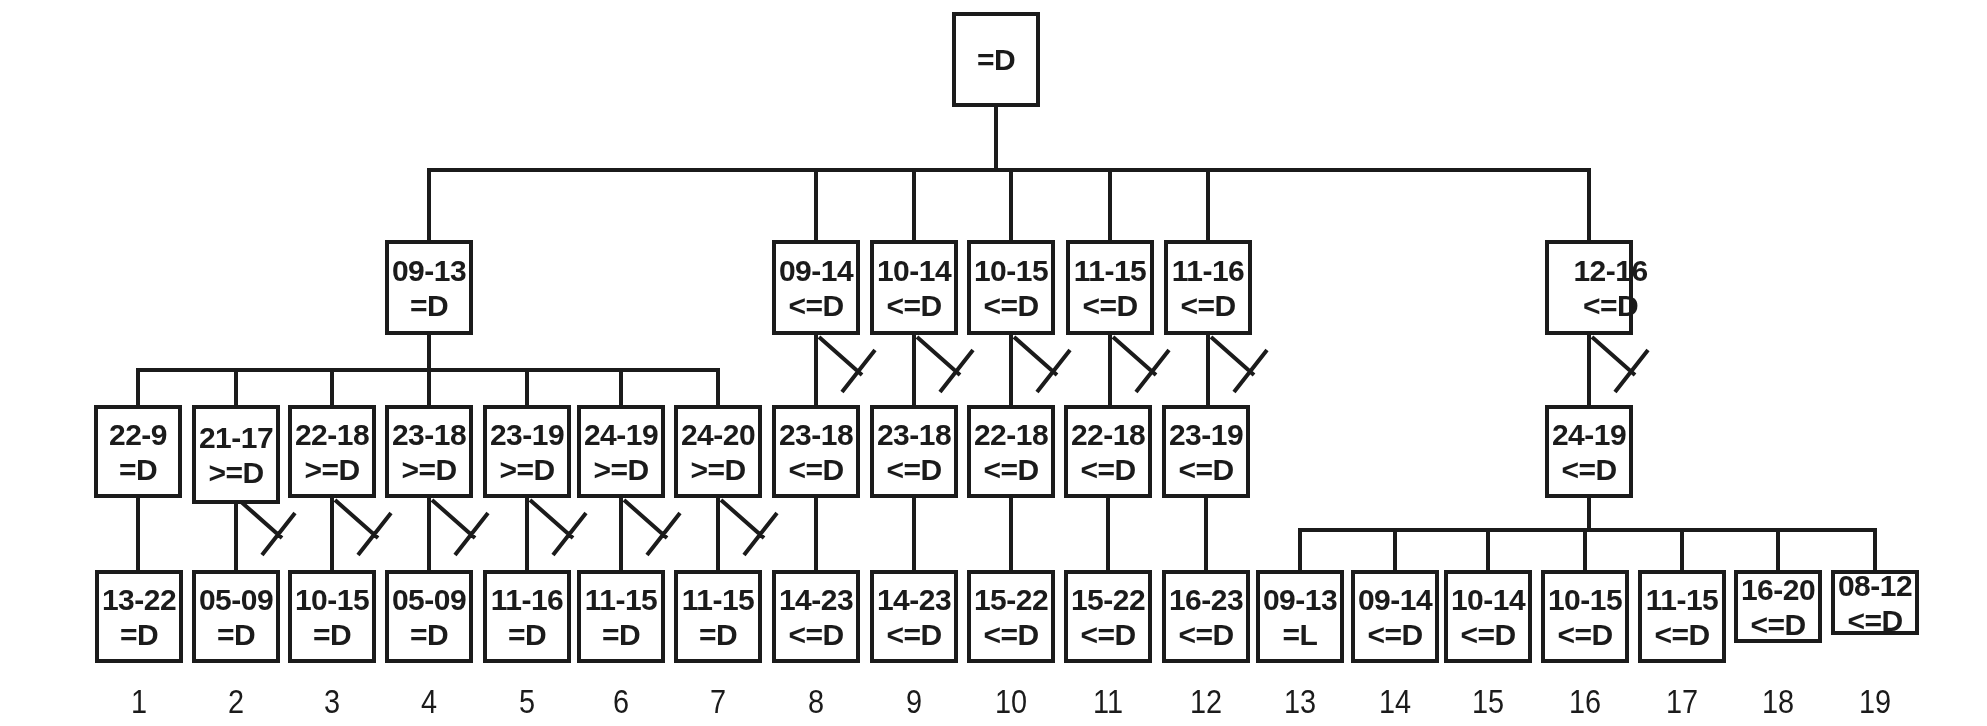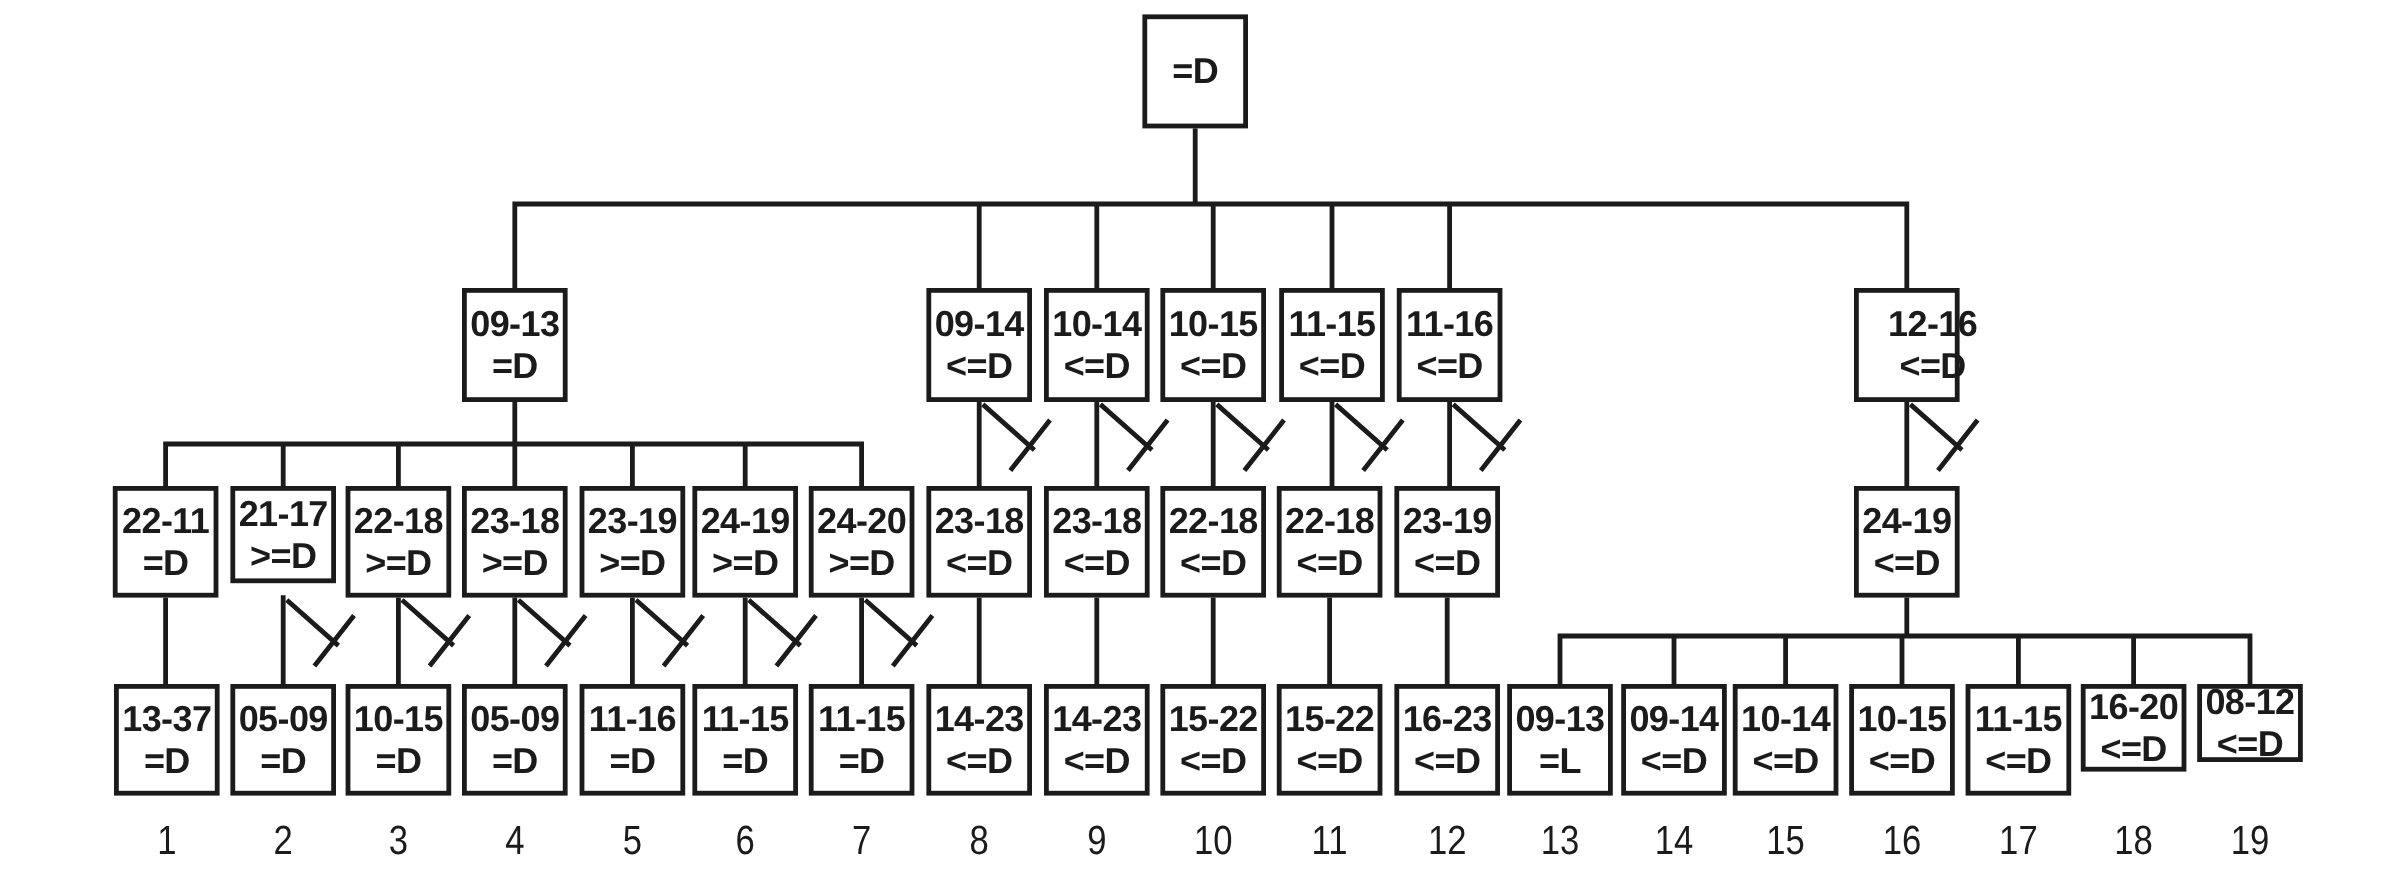--- a/index.html
+++ b/index.html
@@ -72,24 +72,24 @@
       </div>
       <div class="tree-node" style="left: 1164px; top: 240px; height: 95px;">
         <span>11-16</span>
         <span>&lt;=D</span>
       </div>
       <div class="tree-node" style="left: 1545px; top: 240px; height: 95px; padding-left: 43px;">
         <span>12-16</span>
         <span>&lt;=D</span>
       </div>
       <div class="tree-node" style="left: 94px; top: 405px; height: 93px;">
-        <span>22-11</span>
-        <span>=D</span>
-      </div>
-      <div class="tree-node" style="left: 192px; top: 405px; height: 81px;">
+        <span>22-9</span>
+        <span>=D</span>
+      </div>
+      <div class="tree-node" style="left: 192px; top: 405px; height: 99px;">
         <span>21-17</span>
         <span>&gt;=D</span>
       </div>
       <div class="tree-node" style="left: 288px; top: 405px; height: 93px;">
         <span>22-18</span>
         <span>&gt;=D</span>
       </div>
       <div class="tree-node" style="left: 385px; top: 405px; height: 93px;">
         <span>23-18</span>
         <span>&gt;=D</span>
@@ -124,21 +124,21 @@
       </div>
       <div class="tree-node" style="left: 1162px; top: 405px; height: 93px;">
         <span>23-19</span>
         <span>&lt;=D</span>
       </div>
       <div class="tree-node" style="left: 1545px; top: 405px; height: 93px;">
         <span>24-19</span>
         <span>&lt;=D</span>
       </div>
       <div class="tree-node" style="left: 95px; top: 570px; height: 93px;">
-        <span>13-37</span>
+        <span>13-22</span>
         <span>=D</span>
       </div>
       <div class="tree-node" style="left: 192px; top: 570px; height: 93px;">
         <span>05-09</span>
         <span>=D</span>
       </div>
       <div class="tree-node" style="left: 288px; top: 570px; height: 93px;">
         <span>10-15</span>
         <span>=D</span>
       </div>

